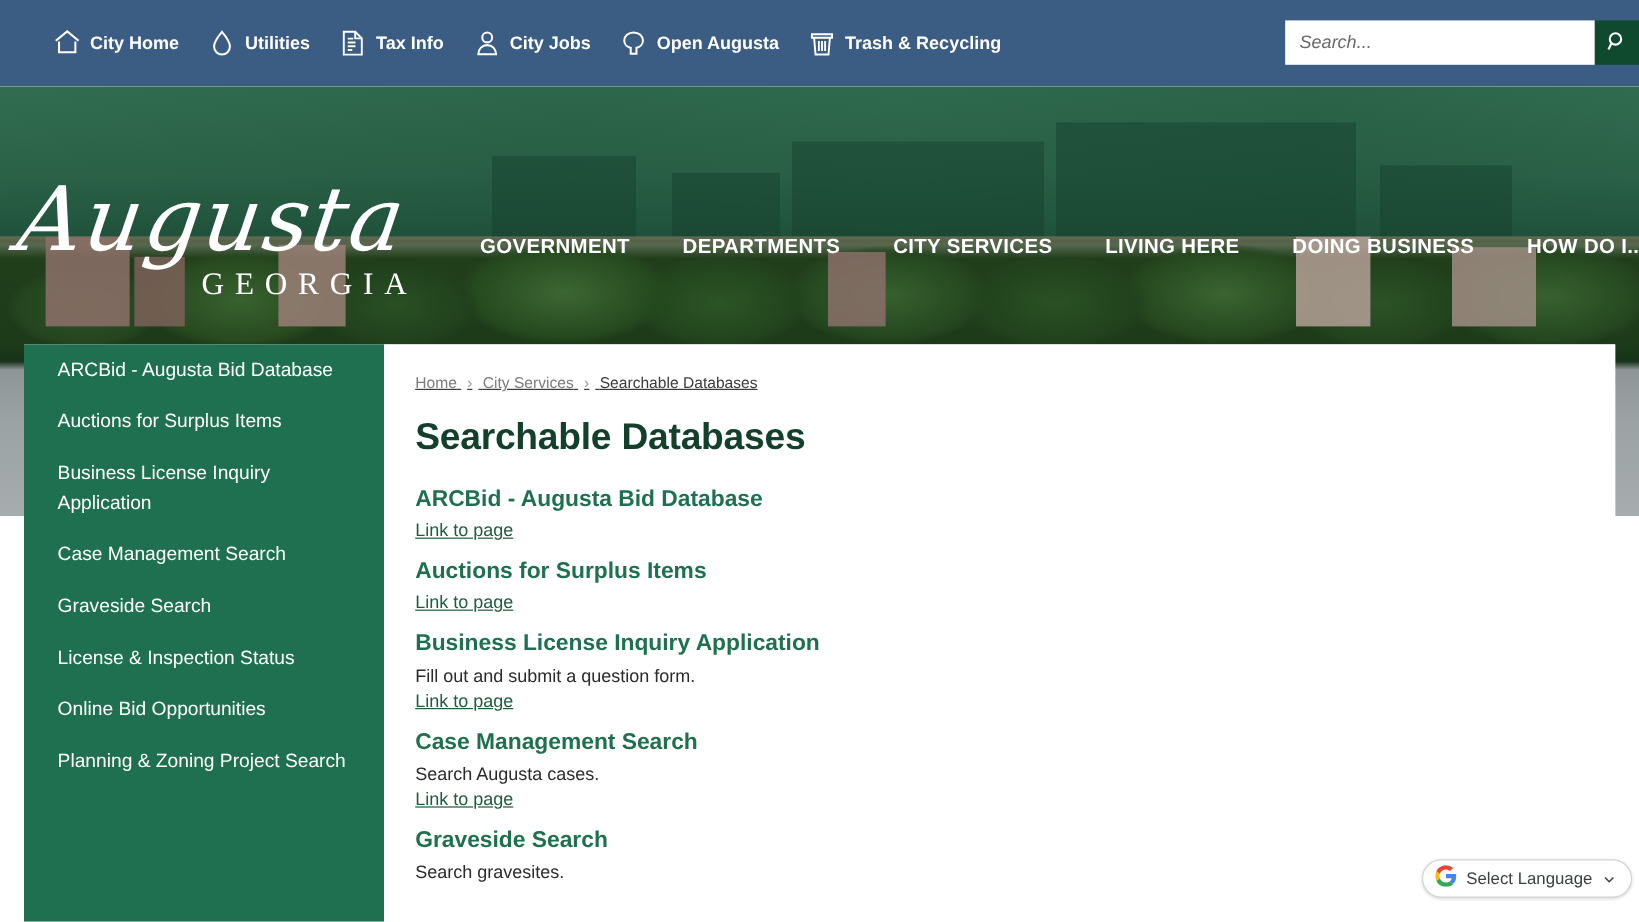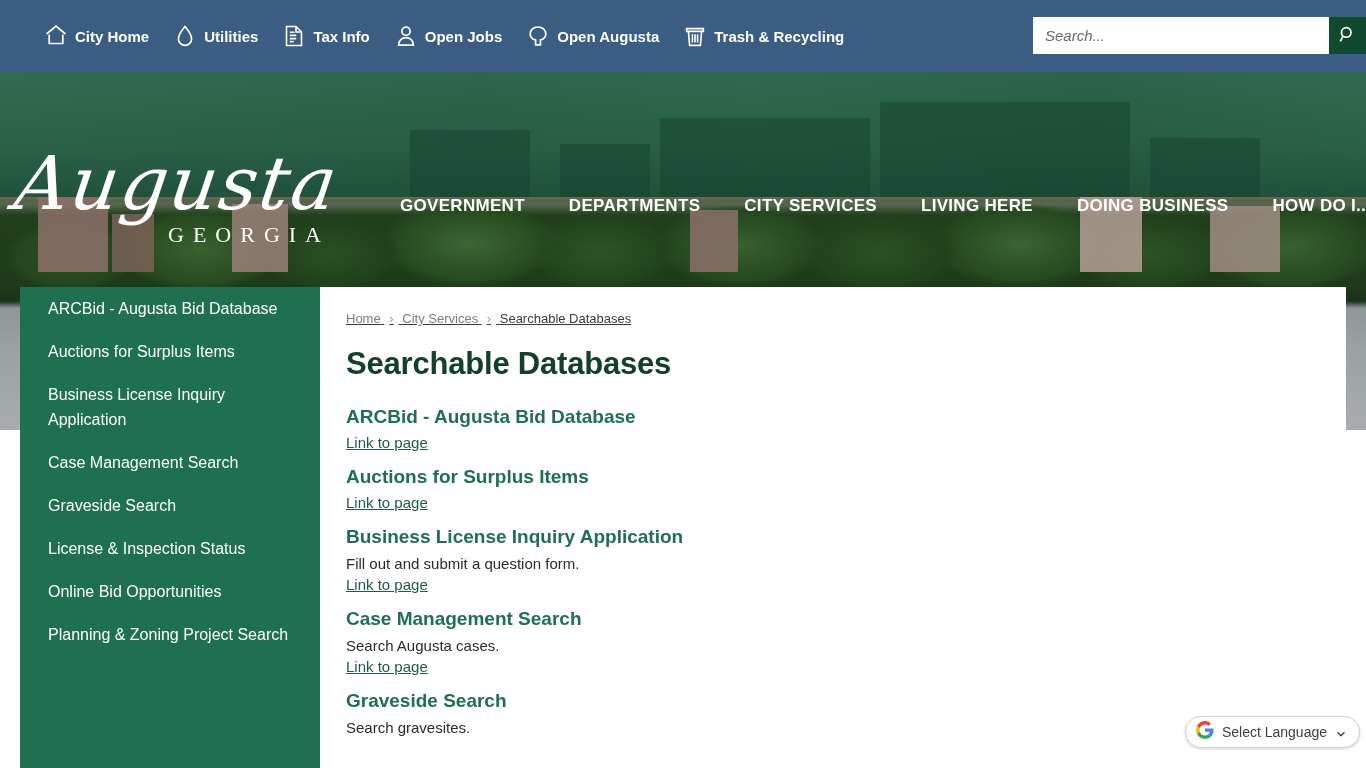--- a/index.html
+++ b/index.html
@@ -28,21 +28,21 @@
     white-space: nowrap;
   }
   .util-item .ic { width: 24px; height: 26px; display: block; flex: 0 0 24px; }
   .util-item .ic svg { display: block; }
 
   #search-wrap {
     position: absolute; right: 0px; top: 17px;
     display: flex; height: 37px;
   }
   #search-input {
-    width: 296px; height: 37px;
+    width: 258px; height: 37px;
     border: none; outline: none;
     background: #ffffff;
     font-size: 15px;
     font-style: italic;
     color: #555;
     padding: 12px 12px;
     font-family: "Liberation Sans", sans-serif;
   }
   #search-input::placeholder { color: #6a6a6a; font-style: italic; }
   #search-btn {
@@ -127,21 +127,21 @@
     font-size: 74px;
     letter-spacing: 2px;
     color: #ffffff;
     line-height: 1;
     white-space: nowrap;
     transform: skewX(-8deg);
   }
   #logo-sub {
     position: absolute; left: 152px; top: 76px;
     font-family: "Liberation Serif", serif;
-    font-size: 22px;
+    font-size: 26px;
     letter-spacing: 9px;
     color: #ffffff;
     font-weight: normal;
   }
 
   #main-nav {
     position: absolute; left: 382px; top: 118px;
     display: flex; align-items: center;
     gap: 8px;
     z-index: 6;
@@ -283,21 +283,21 @@
       <span>Tax Info</span>
     </a>
 
     <a class="util-item">
       <span class="ic">
         <svg viewBox="0 0 24 24" width="24" height="26" fill="none" stroke="#ffffff" stroke-width="1.7">
           <circle cx="12" cy="7.2" r="4.1"></circle>
           <path d="M4.6 21.2 C4.6 16.6 8 13.6 12 13.6 C16 13.6 19.4 16.6 19.4 21.2 Z"></path>
         </svg>
       </span>
-      <span>Open Jobs</span>
+      <span>City Jobs</span>
     </a>
 
     <a class="util-item">
       <span class="ic">
         <svg viewBox="0 0 24 24" width="24" height="26" fill="none" stroke="#ffffff" stroke-width="1.7">
           <path d="M12 3 C7.6 3 4.2 6 4.2 9.8 C4.2 13 6.6 15.4 9.6 15.9 L9.6 20.8 H14.4 L14.4 15.9 C17.4 15.4 19.8 13 19.8 9.8 C19.8 6 16.4 3 12 3 Z"></path>
         </svg>
       </span>
       <span>Open Augusta</span>
     </a>

